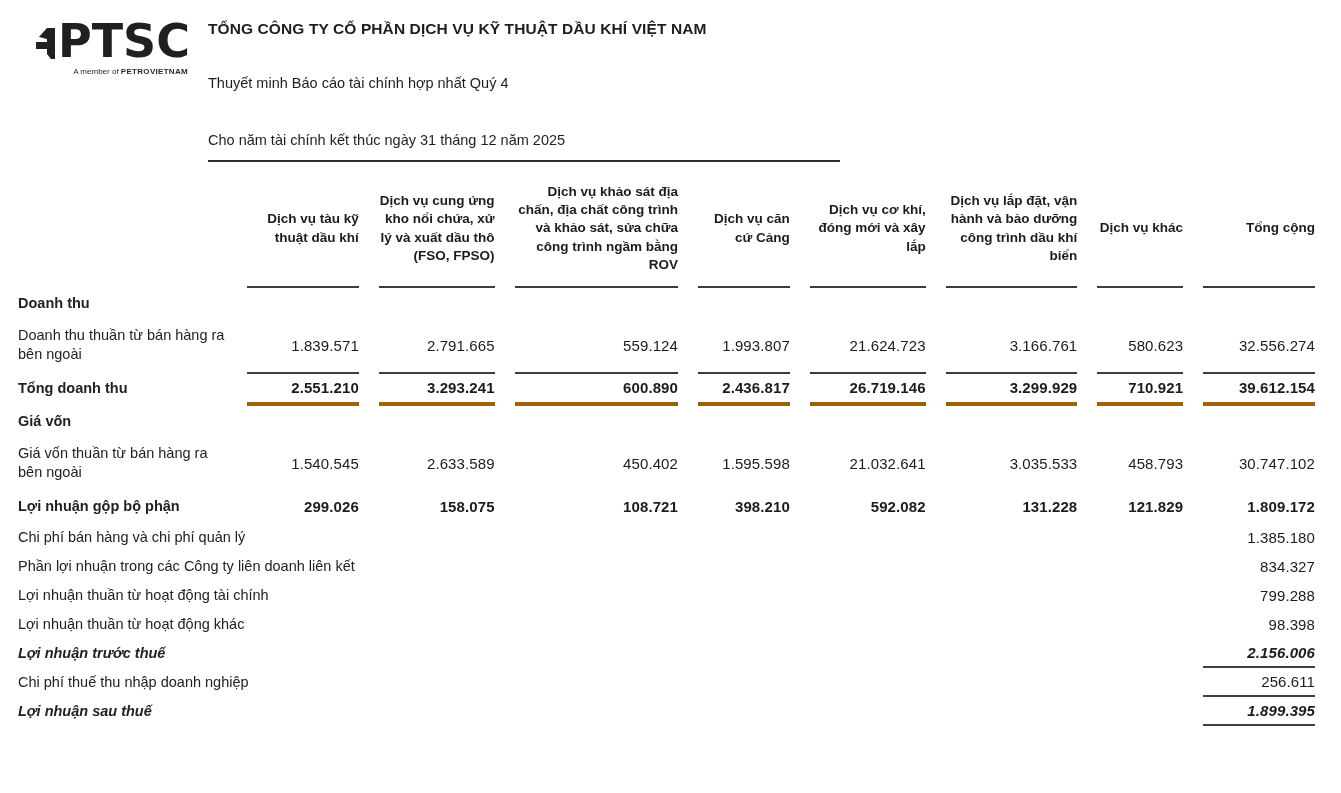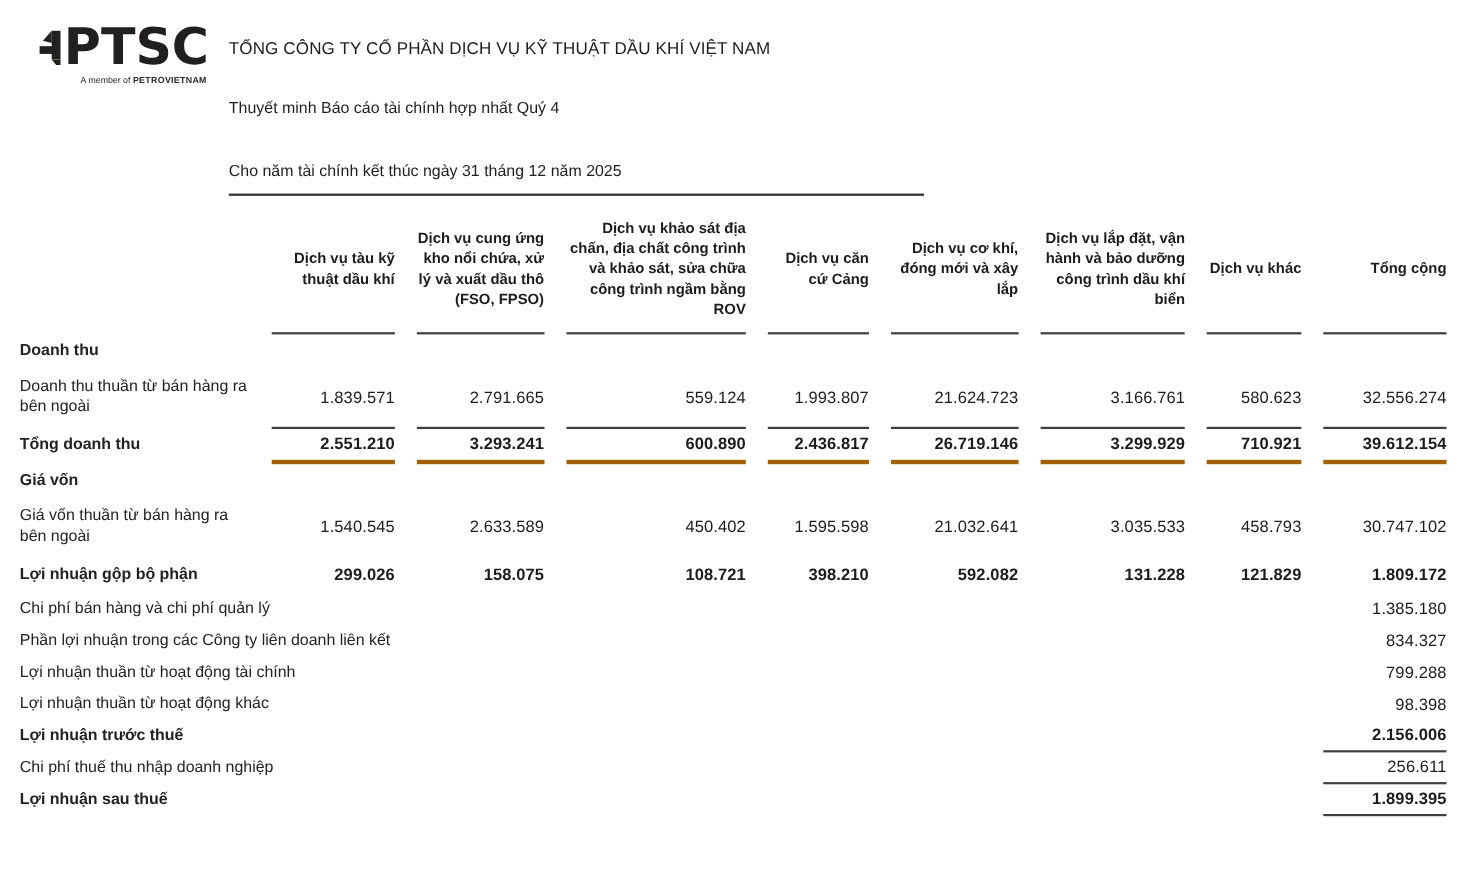--- a/index.html
+++ b/index.html
@@ -19,21 +19,21 @@
   .logo-row { display: flex; align-items: center; justify-content: flex-end; }
   .logo-mark { margin-right: -2px; margin-top: 6px; }
   .logo-text {
     font-size: 46px; font-weight: 800; letter-spacing: 0px;
     line-height: 0.85; color: #21201f;
     font-family: "DejaVu Sans", sans-serif;
   }
   .logo-sub { font-size: 8px; color: #2a2a2a; text-align: right; margin-top: 3px; padding-right: 2px; }
   .logo-sub b { letter-spacing: 0.3px; }
   .header-text { border-bottom: 2px solid #2e2e2e; padding-bottom: 8px; width: 632px; padding-top: 2px; }
-  .company-name { font-size: 15.5px; font-weight: 400; margin: 16px 0 5px 0; letter-spacing: 0.1px; }
+  .company-name { font-size: 15.5px; font-weight: 700; margin: 0 0 5px 0; letter-spacing: 0.1px; }
   .subtitle { font-size: 14.5px; line-height: 1.5; color: #1e1e1e; margin-top: 35px; }
 
   
   table.seg {
     border-collapse: separate;
     border-spacing: 20px 0;
     table-layout: fixed;
     margin-left: -12px;
     margin-top: 18px;
   }
@@ -54,21 +54,21 @@
   }
   tr.r-section { height: 31px; margin-left: 42px; }
   tr.r-section td.label { font-weight: 700; }
   tr.r-data { height: 53px; }
   tr.r-total { height: 34px; margin-top: 22px; }
   tr.r-total td { font-weight: 700; }
   tr.r-total td.num { border-top: 2px solid #3d3d3d; border-bottom: 4px solid #a16207; }
   tr.r-bold { height: 33px; }
   tr.r-bold td { font-weight: 700; }
   tr.r-line { height: 29px; }
-  tr.r-boldline { height: 29px; }
+  tr.r-boldline { height: 29px; font-style: italic; }
   tr.r-boldline td { font-weight: 700; }
   td.u { border-bottom: 2px solid #404040; }
 </style>
 </head>
 <body>
 
 <div class="page">
 
   <header class="doc-header">
     <div class="logo-block">

